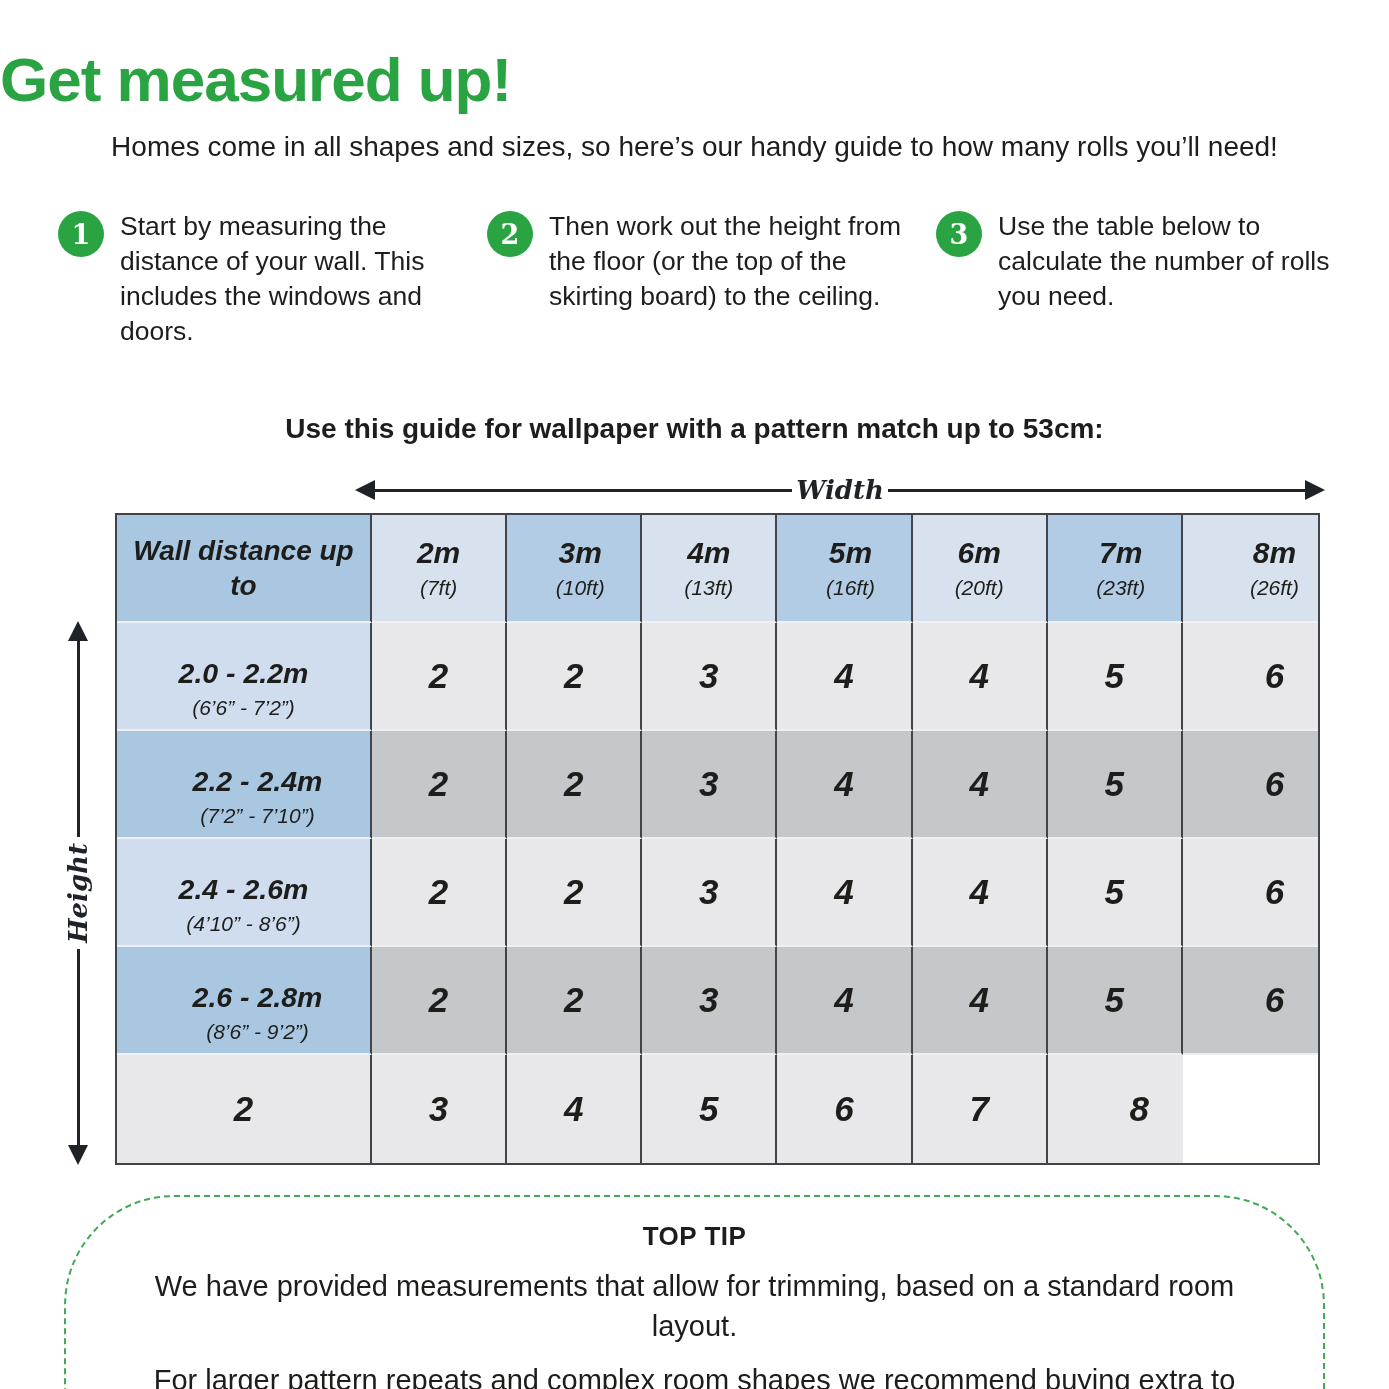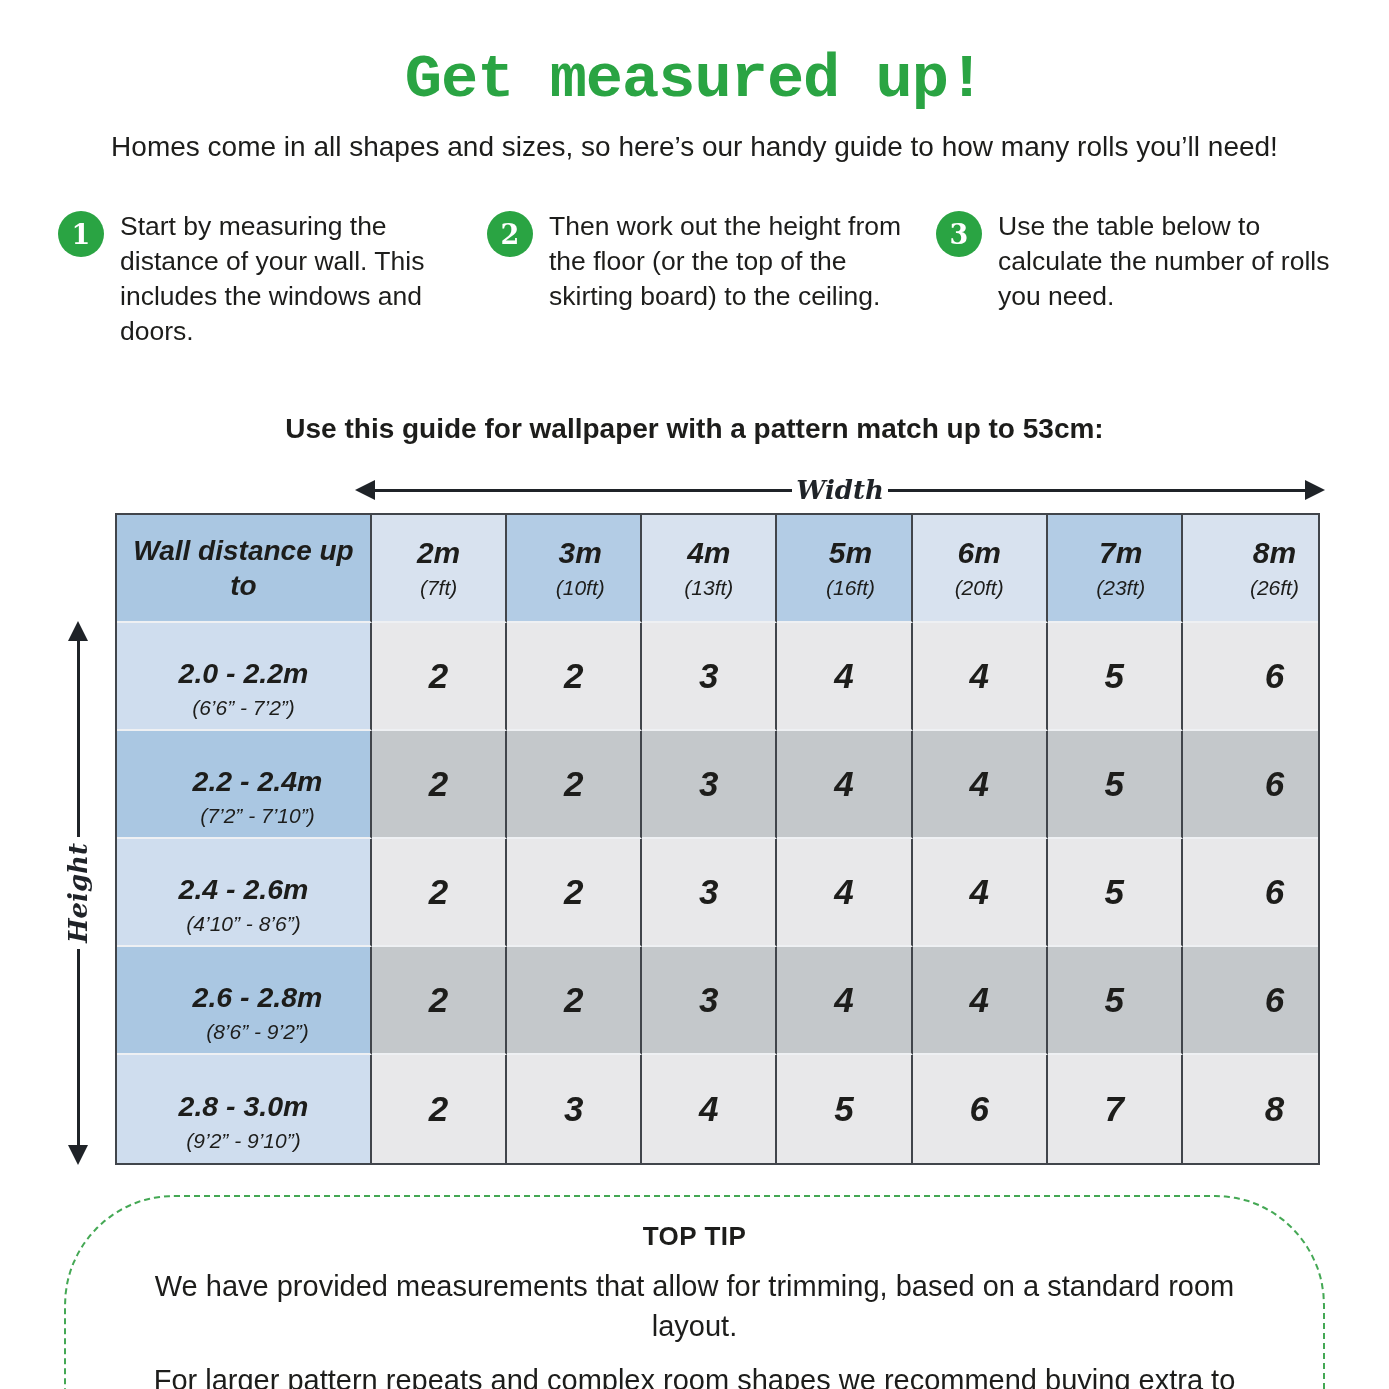--- a/index.html
+++ b/index.html
@@ -7,22 +7,22 @@
   body {
     width: 1389px; height: 1389px;
     font-family: "Liberation Sans", sans-serif;
     color: var(--text-dark, #1d1d1b);
     overflow: hidden;
   }
   .page { padding-top: 44px; }
 
   
   .title {
-    text-align: center;
-    font-family: Liberation Mono, monospace;
+    text-align: left;
+    font-family: Liberation Sans, sans-serif;
     font-weight: 700;
     font-size: 62px;
     letter-spacing: -1px;
     color: var(--green, #2aa443);
   }
   .subtitle {
     text-align: center;
     font-size: 28px;
     margin-top: 16px;
     color: #1d1d1b;
@@ -263,24 +263,20 @@
           <div class="big">2.6 - 2.8m</div>
           <div class="small">(8’6” - 9’2”)</div>
         </div>
         <div class="cell value-cell val-dark">2</div>
         <div class="cell value-cell val-dark">2</div>
         <div class="cell value-cell val-dark">3</div>
         <div class="cell value-cell val-dark">4</div>
         <div class="cell value-cell val-dark">4</div>
         <div class="cell value-cell val-dark">5</div>
         <div class="cell value-cell val-dark last-col">6</div>
-        <div class="cell label-cell label-light last-row">
-          <div class="big">2.8 - 3.0m</div>
-          <div class="small">(9’2” - 9’10”)</div>
-        </div>
         <div class="cell value-cell val-light last-row">2</div>
         <div class="cell value-cell val-light last-row">3</div>
         <div class="cell value-cell val-light last-row">4</div>
         <div class="cell value-cell val-light last-row">5</div>
         <div class="cell value-cell val-light last-row">6</div>
         <div class="cell value-cell val-light last-row">7</div>
         <div class="cell value-cell val-light last-col last-row">8</div>
       </div>
   </div>
 

